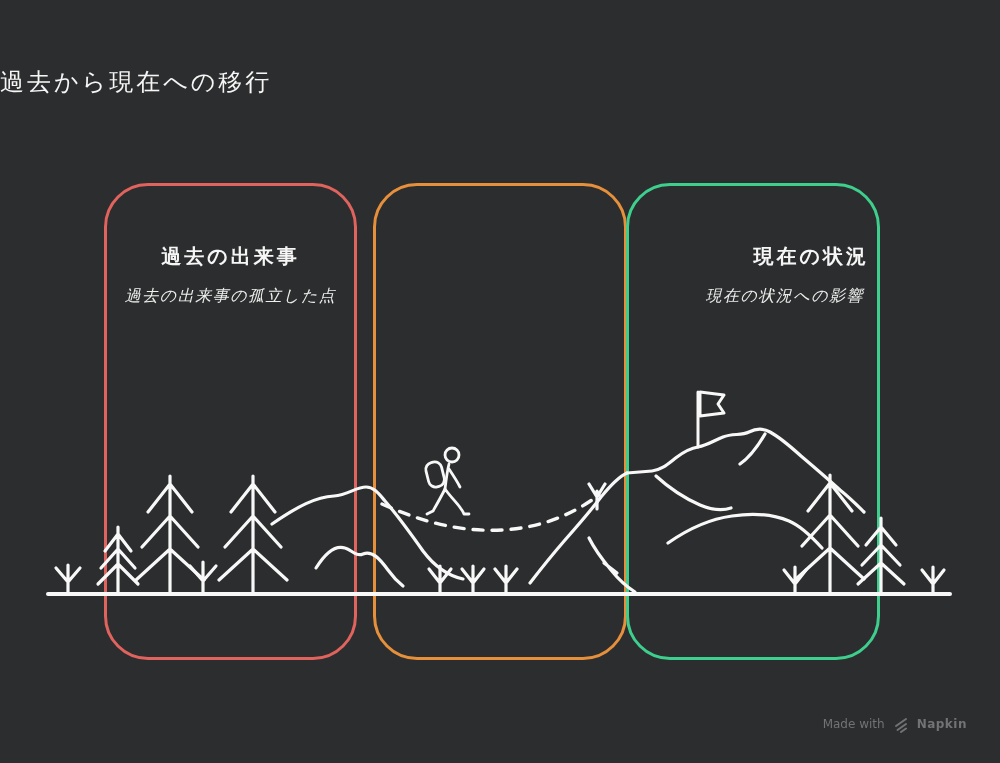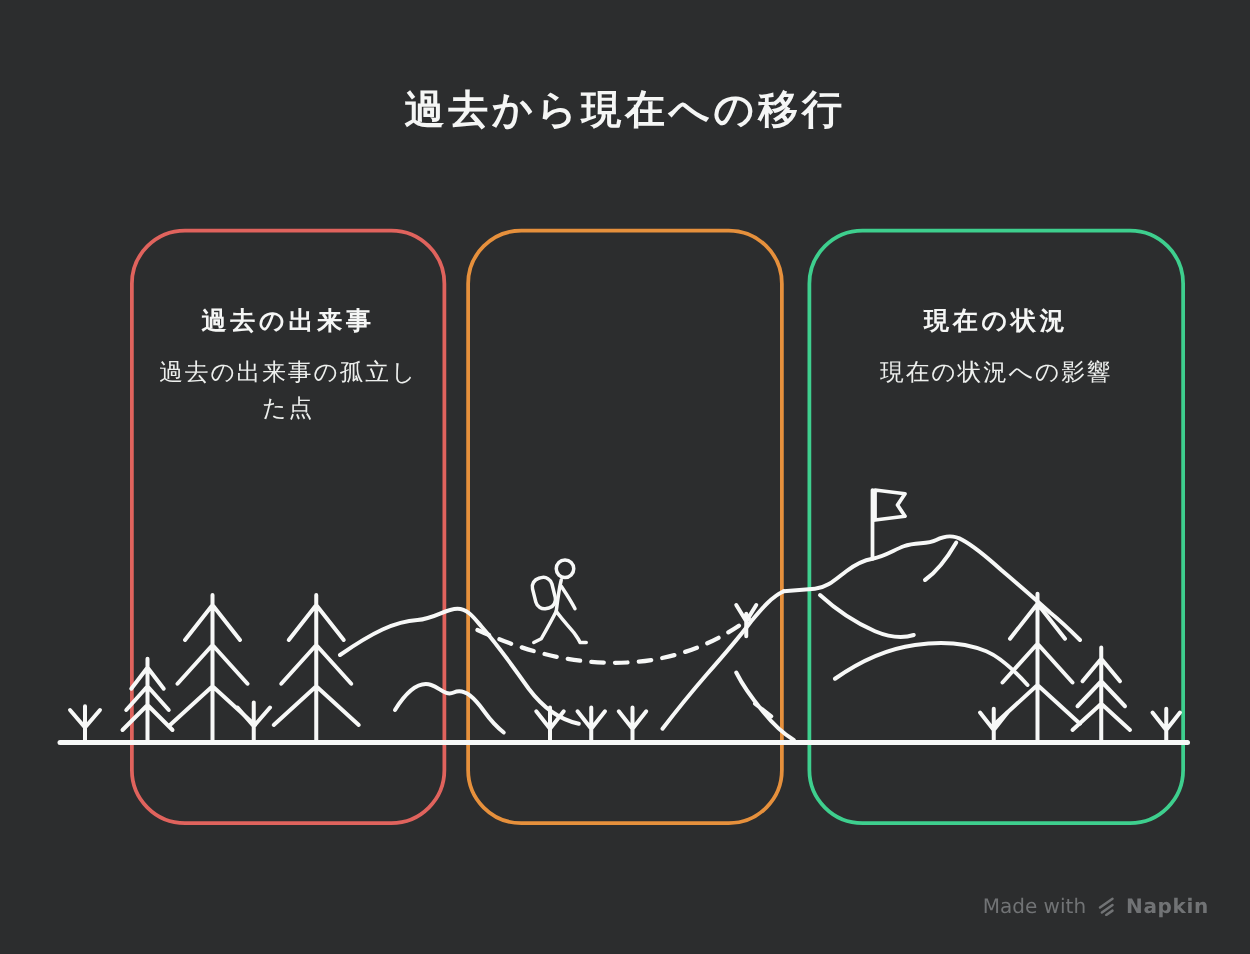--- a/index.html
+++ b/index.html
@@ -3,48 +3,48 @@
 <meta charset="utf-8">
 <style>
   html,body{margin:0;padding:0;background:#2c2d2e;}
   .stage{
     position:relative;width:1000px;height:763px;overflow:hidden;
     background:#2c2d2e;
     font-family:"DejaVu Sans","Liberation Sans",sans-serif;
   }
   .page-title{
     position:absolute;top:66px;left:0;width:100%;margin:0;
-    text-align:center;font-size:32px;font-weight:bold;letter-spacing:3px;
+    text-align:left;font-size:24px;font-weight:normal;letter-spacing:3px;
     color:#f5f6f5;
   }
   .card{
     position:absolute;top:183px;height:477px;box-sizing:border-box;
     border:3px solid #888;border-radius:44px;text-align:center;
     background:transparent;
   }
   .card-1{left:104px;width:253px;}
   .card-2{left:373px;width:254px;}
-  .card-3{left:646px;width:302px;}
+  .card-3{left:626px;width:254px;text-align:right;}
   .card h2{
     margin:58px 8px 0;font-size:20px;font-weight:bold;letter-spacing:3px;
     color:#f5f6f5;line-height:1.2;
   }
   .card p{
-    margin:16px auto 0;max-width:222px;font-size:19px;letter-spacing:1.5px;
-    line-height:1.5;color:#edefed;
+    margin:16px auto 0;max-width:222px;font-size:16px;letter-spacing:1.5px;
+    line-height:1.5;color:#edefed;font-style:italic;
   }
   .scene{
     position:absolute;left:0;top:0;width:1000px;height:763px;
     pointer-events:none;
   }
   .scene *{fill:none;stroke-linecap:round;stroke-linejoin:round;}
   .watermark{
     position:absolute;top:713px;right:33px;height:22px;
     display:flex;align-items:center;gap:7px;
-    font-size:16px;color:#717375;
+    font-size:12px;color:#717375;
   }
   .watermark .brand{font-weight:bold;letter-spacing:.5px;}
   .napkin-logo{display:block;}
 </style>
 </head>
 <body>
 
 <div class="stage">
 
   <h1 class="page-title">過去から現在への移行</h1>

